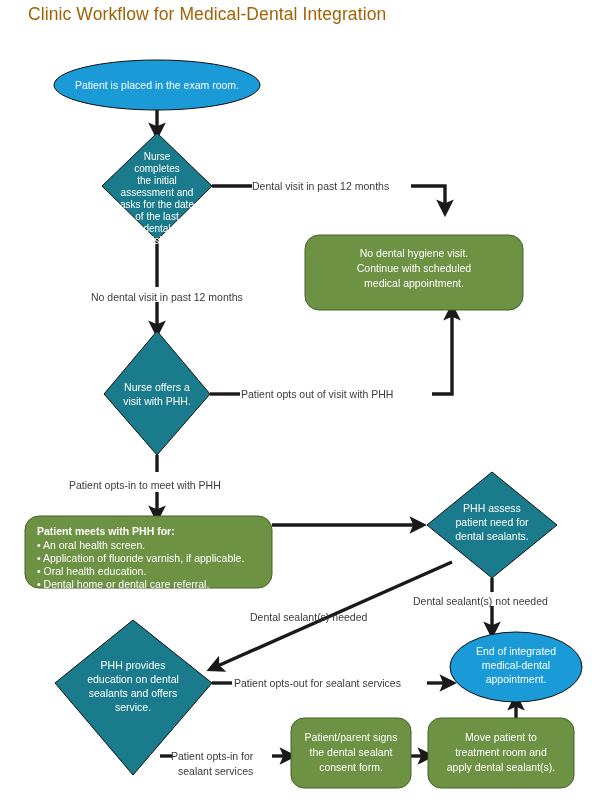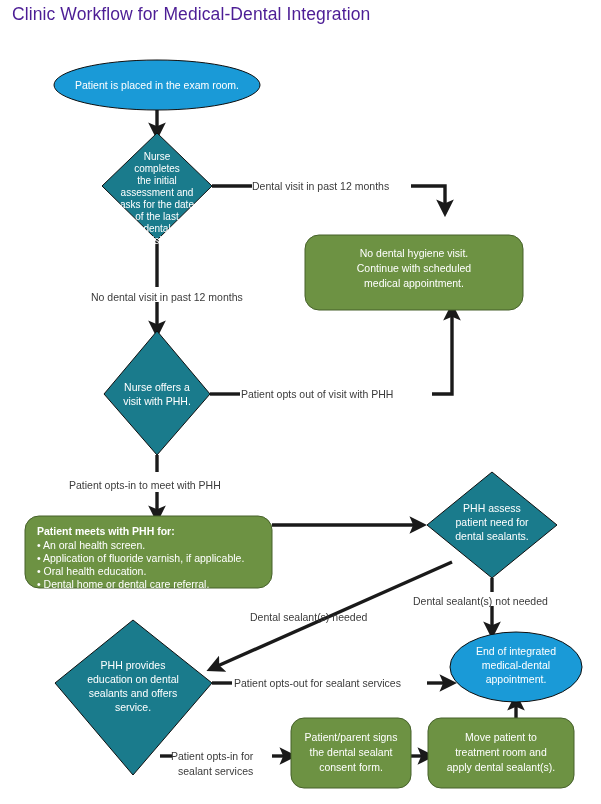--- a/index.html
+++ b/index.html
@@ -14,25 +14,25 @@
     position: relative;
     overflow: hidden;
   }
   #flow-root {
     position: relative;
     width: 601px;
     height: 804px;
   }
   #page-title {
     position: absolute;
-    left: 12px;
+    left: 28px;
     top: 4px;
     font-size: 17.5px;
     font-weight: 400;
-    color: #4c1d95;
+    color: #a16207;
     letter-spacing: 0.1px;
     white-space: nowrap;
   }
   svg#diagram {
     position: absolute;
     left: 0;
     top: 0;
     width: 601px;
     height: 804px;
   }

